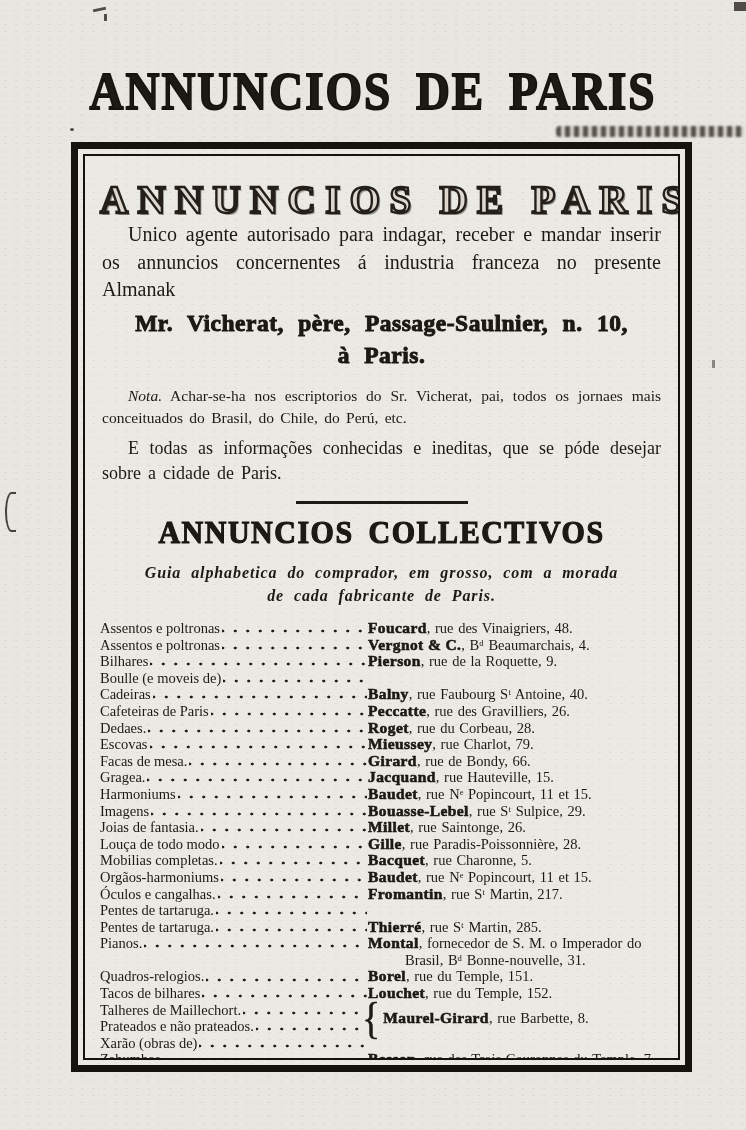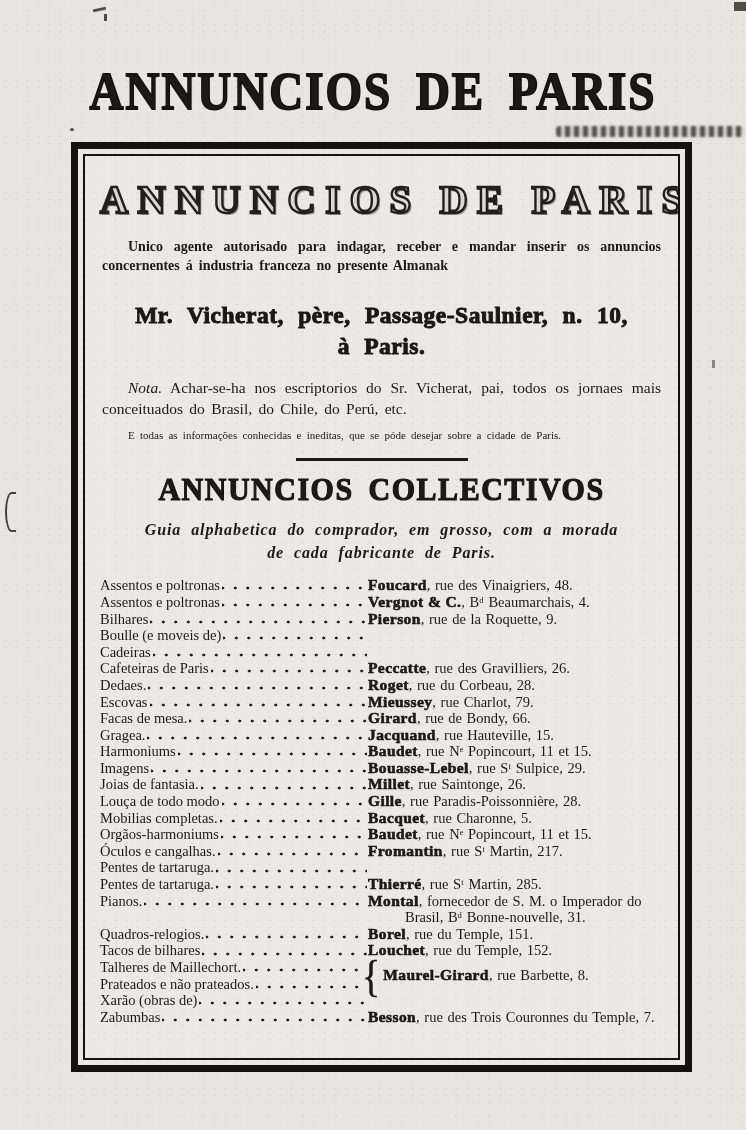--- a/index.html
+++ b/index.html
@@ -77,43 +77,42 @@
     font-weight: 700;
     letter-spacing: .24em;
     white-space: nowrap;
     color: #ddd9d0;
     -webkit-text-stroke: 2.4px #241f19;
     text-shadow: 2px 2px 0 rgba(36,31,25,.4);
     transform: scaleY(1.05);
   }
 
   .intro {
-    margin: 16px 2px 0;
-    font-size: 14px;
+    margin: 0 2px 0;
+    font-size: 20px;
     line-height: 1.38;
     text-indent: 26px;
     text-align: justify;
     word-spacing: 2.5px;
-    font-weight: bold;
   }
 
   .agent {
-    margin-top: 24px;
+    margin-top: 4px;
     text-align: center;
     font-size: 23.5px;
     font-weight: 900;
     -webkit-text-stroke: .9px #16130f;
     word-spacing: 8px;
     letter-spacing: .5px;
     line-height: 1.35;
   }
 
   .nota  { margin: 14px 2px 0; font-size: 15.5px; line-height: 1.38; text-indent: 26px; text-align: justify; word-spacing: 2.5px; }
   .nota-label { font-style: italic; }
-  .info  { margin: 8px 2px 0;  font-size: 11px; line-height: 1.38; text-indent: 26px; text-align: justify; word-spacing: 2.5px; }
+  .info  { margin: 8px 2px 0;  font-size: 18px; line-height: 1.38; text-indent: 26px; text-align: justify; word-spacing: 2.5px; }
 
   .divider {
     border: none;
     border-top: 3px solid #1d1a16;
     width: 172px;
     margin: 15px auto 11px;
   }
 
   .section-title {
     margin: 0;
@@ -242,20 +241,21 @@
             <span class="term">Boulle (e moveis de)</span>
             <span class="leader"></span>
           </span>
   </div>
 
   <div class="row">
     <span class="term-wrap">
             <span class="term">Cadeiras</span>
             <span class="leader"></span>
           </span>
+    <span class="entry"><span class="name">Balny</span><span class="addr">, rue Faubourg Sᵗ Antoine, 40.</span></span>
   </div>
 
   <div class="row">
     <span class="term-wrap">
             <span class="term">Cafeteiras de Paris</span>
             <span class="leader"></span>
           </span>
     <span class="entry"><span class="name">Peccatte</span><span class="addr">, rue des Gravilliers, 26.</span></span>
   </div>
 

